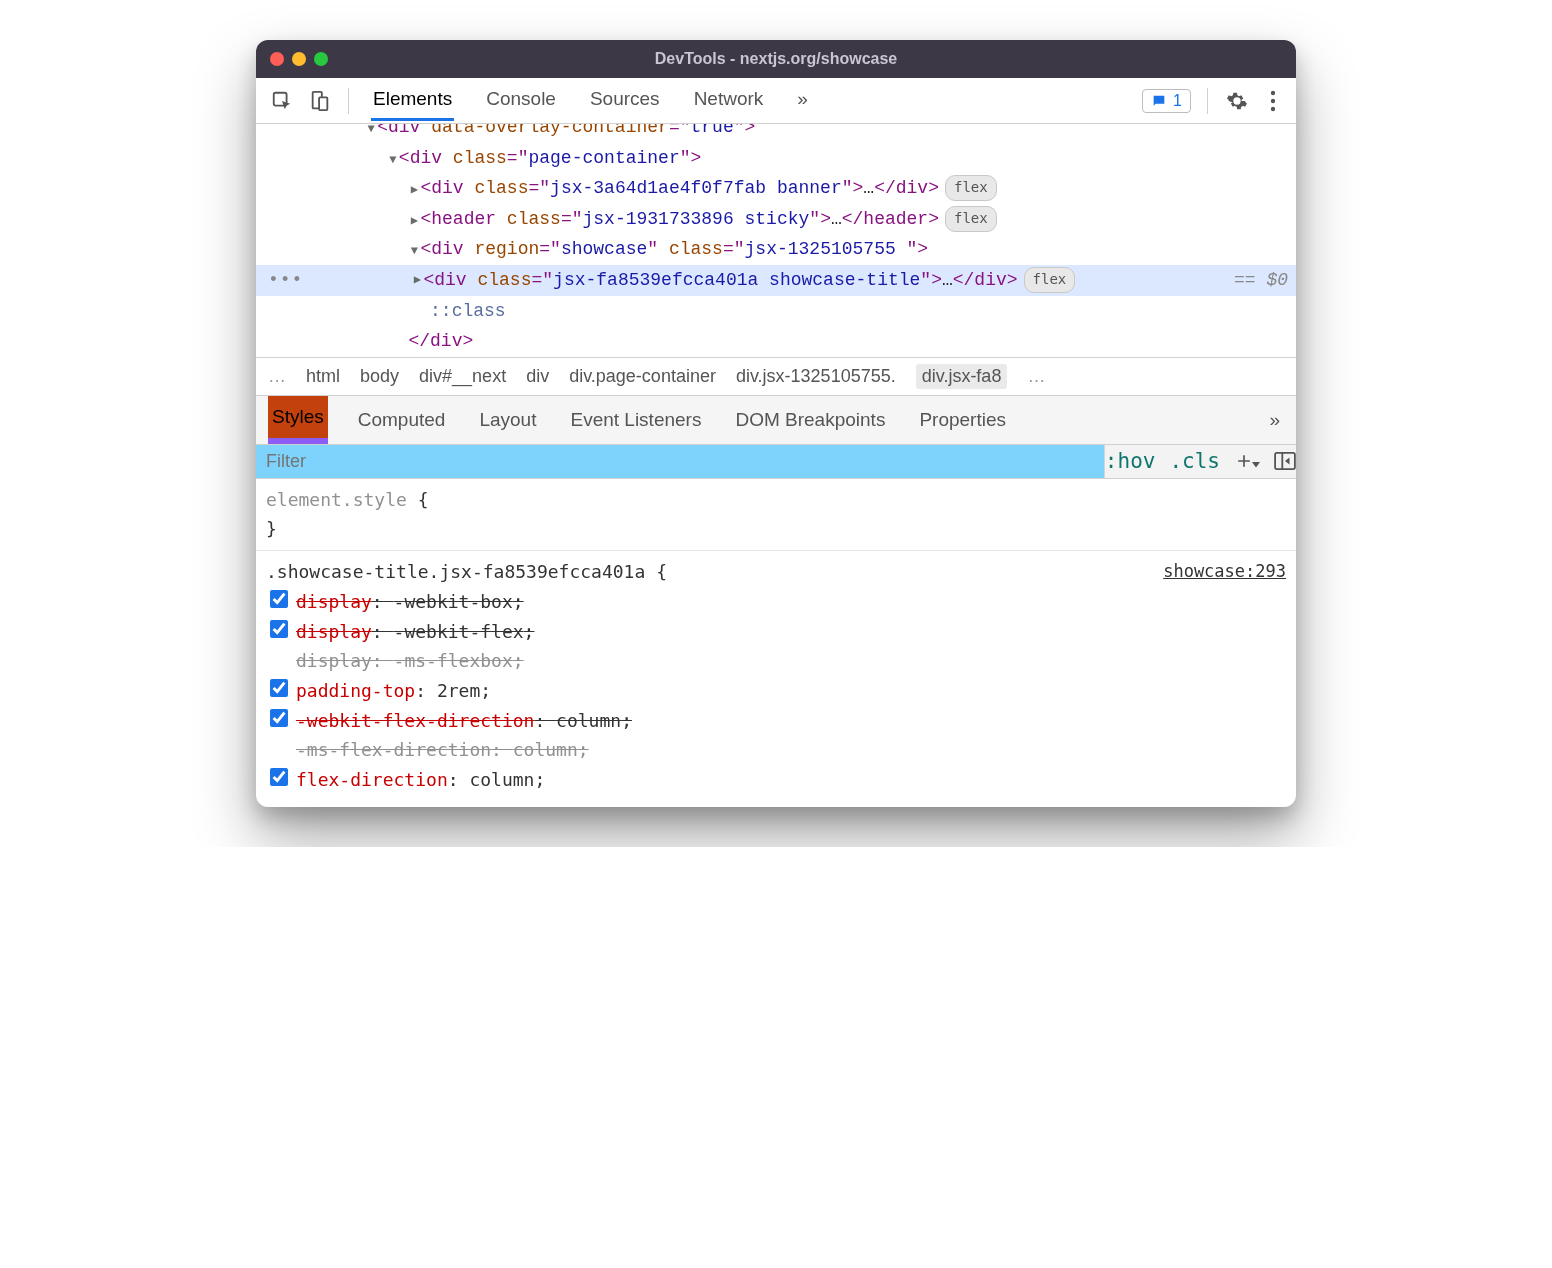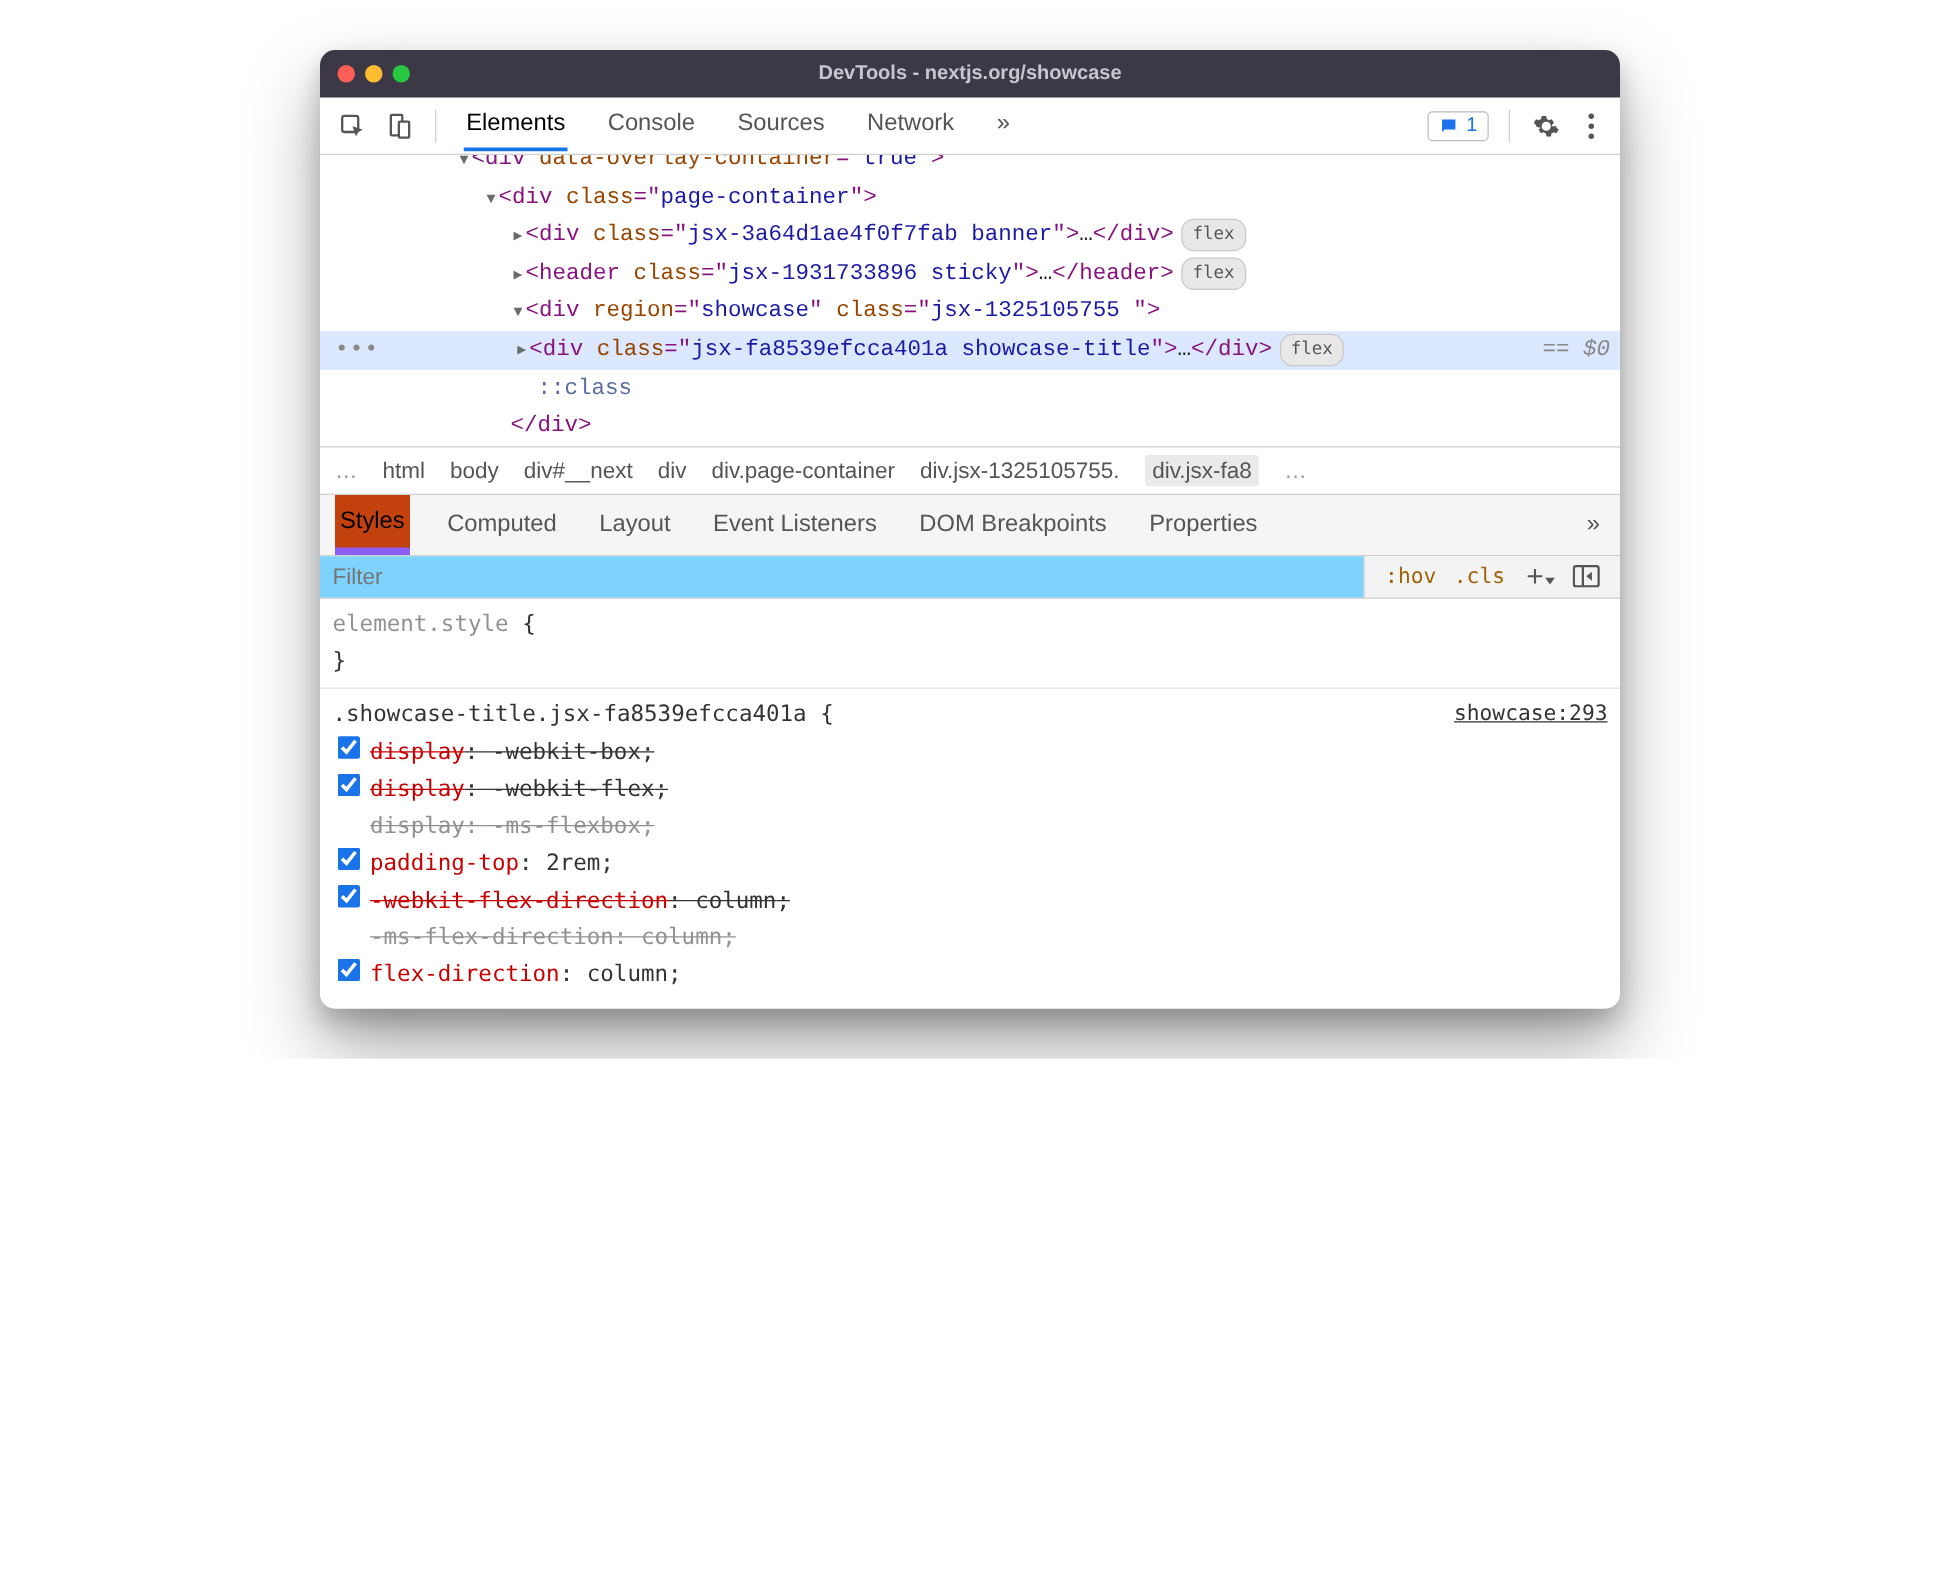--- a/index.html
+++ b/index.html
@@ -92,21 +92,21 @@
   .subtabs .stab { padding: 10px 4px; cursor:pointer;}
   .subtabs .stab.active { color:#000; border-bottom: 6px solid #8b5cf6; background:#c2410c;}
   .subtabs .spacer { flex:1; }
 
   .filterbar {
     display:flex; border-bottom: 1px solid #d0d0d0; background:#f3f3f3;
   }
   .filterbar input {
     flex:1; border:none; background:#7dd3fc; font-size:18px; padding: 6px 10px; outline:none; color:#666;
   }
-  .filterbar .rbtns { display:flex; align-items:center; gap: 14px; padding: 0 16px; color:#a16207; font-family:Menlo,monospace; font-size:17px; border-left:1px solid #d6d6d6;}
+  .filterbar .rbtns { display:flex; align-items:center; gap: 14px; padding: 0 0; color:#0f766e; font-family:Menlo,monospace; font-size:21px; border-left:1px solid #d6d6d6;}
   .filterbar .rbtns .ic { display:flex; align-items:center;}
 
   .styles-panel {
     font-family: Menlo, Consolas, monospace;
     font-size: 18px; line-height: 1.65;
     padding: 6px 10px 12px 10px;
   }
   .rule-header { display:flex; justify-content:space-between; align-items:flex-start; }
   .rule-header .sel { color:#333; }
   .rule-header .src { color:#333; text-decoration: underline; font-size: 17px;}

